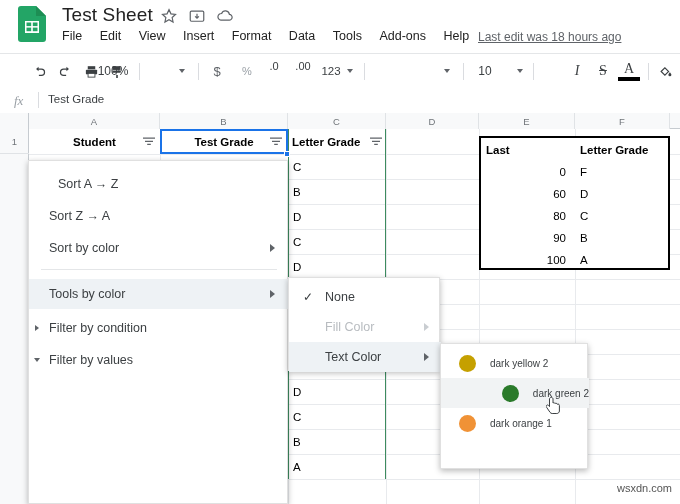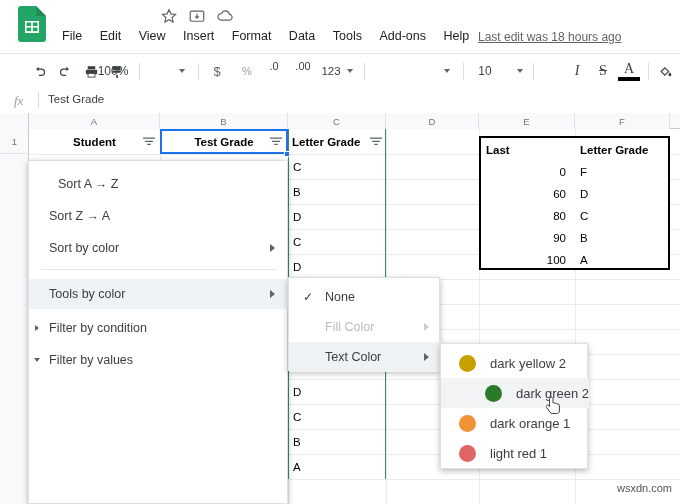--- a/index.html
+++ b/index.html
@@ -130,21 +130,21 @@
               border-top:4px solid transparent;border-bottom:4px solid transparent;
               border-left:5px solid #5f6368; }
   .cs-arrow.disabled { border-left-color:#c9cdd1; }
 
   
   #text-color-menu {
     position:absolute; left:440px; top:343px; width:148px; height:126px;
     background:#fff; border:1px solid #e0e0e0; box-shadow:0 2px 6px rgba(0,0,0,.28);
   }
   .tc-item { position:absolute; left:0; width:148px; height:30px; display:flex; align-items:center;
-             font-size:13px; color:#3c4043; }
+             font-size:10px; color:#3c4043; }
   .tc-item.hl { background:#f1f3f4; }
   .tc-swatch { width:17px; height:17px; border-radius:50%; margin-left:18px; margin-right:14px; flex:none; }
 
   #cursor { position:absolute; left:546px; top:396px; width:16px; height:20px; }
 
   #watermark { position:absolute; right:8px; top:482px; font-size:11px; color:#555; }
 </style>
 </head>
 <body>
 
@@ -152,20 +152,21 @@
   <svg id="sheets-logo" viewBox="0 0 28 36">
     <path d="M3 0h15l10 10v23a3 3 0 0 1-3 3H3a3 3 0 0 1-3-3V3a3 3 0 0 1 3-3z" fill="#23a566"></path>
     <path d="M18 0l10 10H18z" fill="#1d8e54"></path>
     <rect x="7" y="15" width="14" height="12" fill="#fff"></rect>
     <rect x="8.5" y="16.5" width="4.7" height="3.6" fill="#23a566"></rect>
     <rect x="14.8" y="16.5" width="4.7" height="3.6" fill="#23a566"></rect>
     <rect x="8.5" y="21.6" width="4.7" height="3.6" fill="#23a566"></rect>
     <rect x="14.8" y="21.6" width="4.7" height="3.6" fill="#23a566"></rect>
   </svg>
 
+  <div id="doc-title">Test Sheet</div>
 
   <svg class="title-icon" id="star-icon" viewBox="0 0 24 24">
     <path d="M12 3.5l2.6 5.6 6.1.7-4.5 4.2 1.2 6-5.4-3-5.4 3 1.2-6L3.3 9.8l6.1-.7z" fill="none" stroke="#5f6368" stroke-width="1.6"></path>
   </svg>
   <svg class="title-icon" id="move-icon" viewBox="0 0 24 24">
     <rect x="3" y="5.5" width="18" height="13.5" rx="1.6" fill="none" stroke="#5f6368" stroke-width="1.6"></rect>
     <path d="M12 9v6M9.5 12.5L12 15l2.5-2.5" fill="none" stroke="#5f6368" stroke-width="1.6"></path>
   </svg>
   <svg class="title-icon" id="cloud-icon" viewBox="0 0 24 24">
     <path d="M6.5 17.5h11a3.8 3.8 0 0 0 .4-7.6 5.4 5.4 0 0 0-10.4-1.2A3.9 3.9 0 0 0 6.5 17.5z" fill="none" stroke="#5f6368" stroke-width="1.6"></path>
@@ -408,23 +409,19 @@
     <span>dark yellow 2</span>
   </div>
   <div class="tc-item hl" style="top:34px;justify-content:flex-end;">
     <span class="tc-swatch" id="sw1" style="background: rgb(42, 122, 42);"></span>
     <span>dark green 2</span>
   </div>
   <div class="tc-item" style="top:64px;">
     <span class="tc-swatch" id="sw2" style="background: rgb(240, 146, 54);"></span>
     <span>dark orange 1</span>
   </div>
-  <div class="tc-item" style="top:94px;">
-    <span class="tc-swatch" id="sw3" style="background: rgb(224, 102, 102);"></span>
-    <span>light red 1</span>
-  </div>
 </div>
 
 <svg id="cursor" viewBox="0 0 16 20">
   <path d="M5 1.5c-.9 0-1.5.7-1.5 1.5v7.6l-1-1.2c-.5-.6-1.4-.6-1.9 0s-.5 1.4 0 1.9l3.4 5c.5.8 1.3 1.2 2.2 1.2h4.6c1.4 0 2.6-1.1 2.6-2.5V9.4c0-.8-.6-1.4-1.3-1.4-.3 0-.6.1-.8.3-.1-.6-.7-1.1-1.3-1.1-.4 0-.7.1-.9.4-.2-.5-.7-.9-1.3-.9-.3 0-.6.1-.8.3V3c0-.8-.6-1.5-1.5-1.5z" fill="#fff" stroke="#3c4043" stroke-width="1"></path>
 </svg>
 
 <div id="watermark">wsxdn.com</div>
 
 </body></html>

